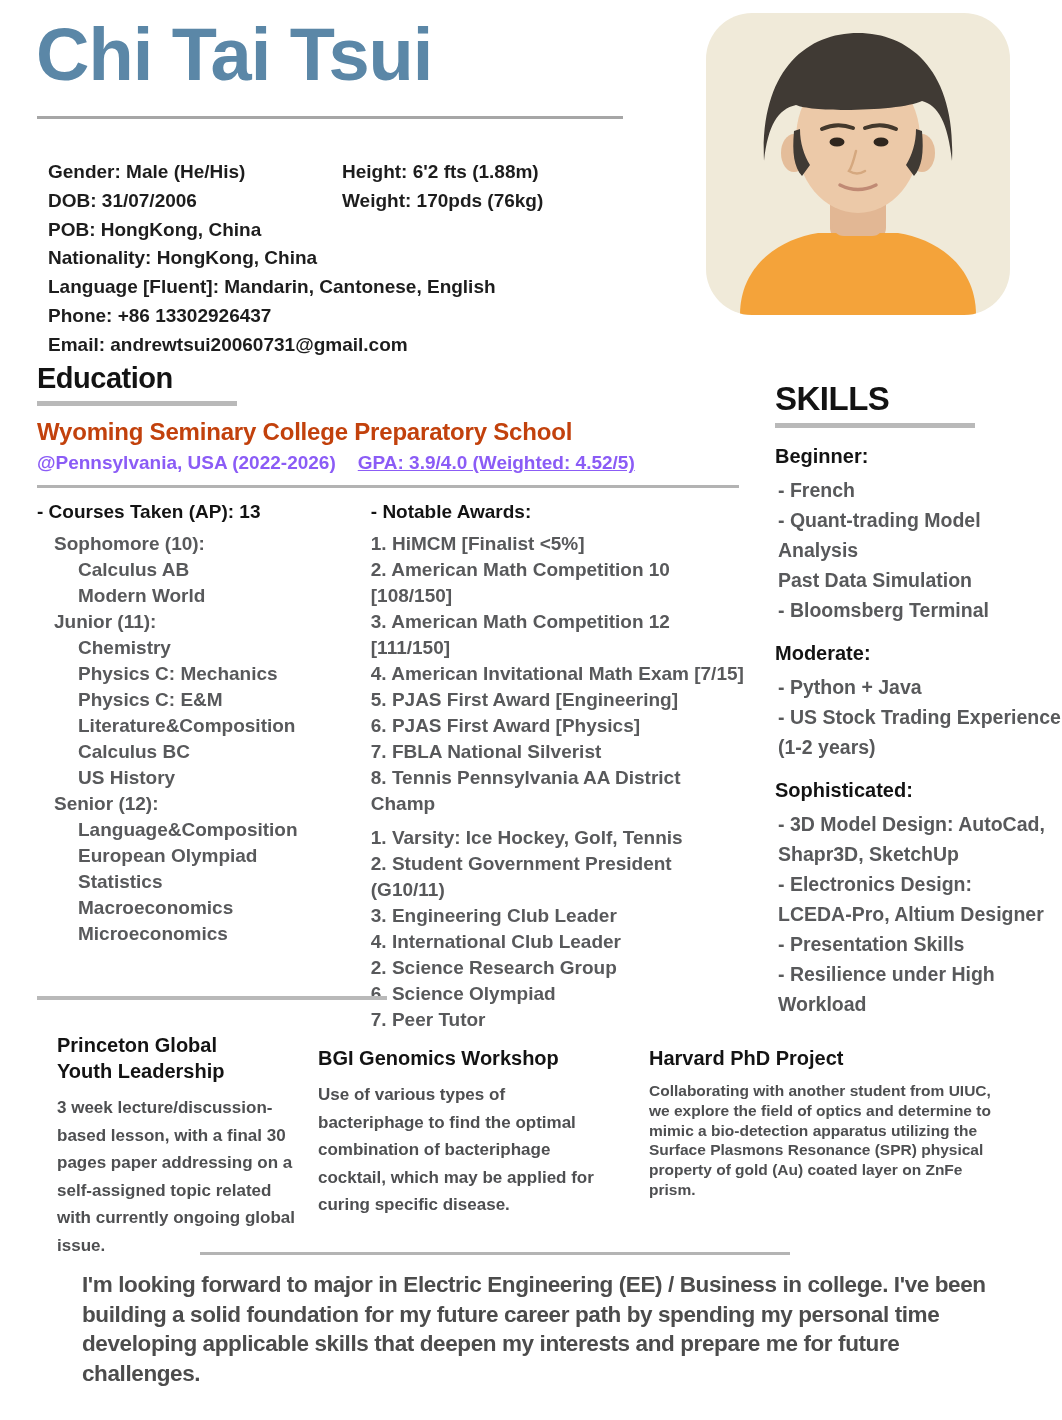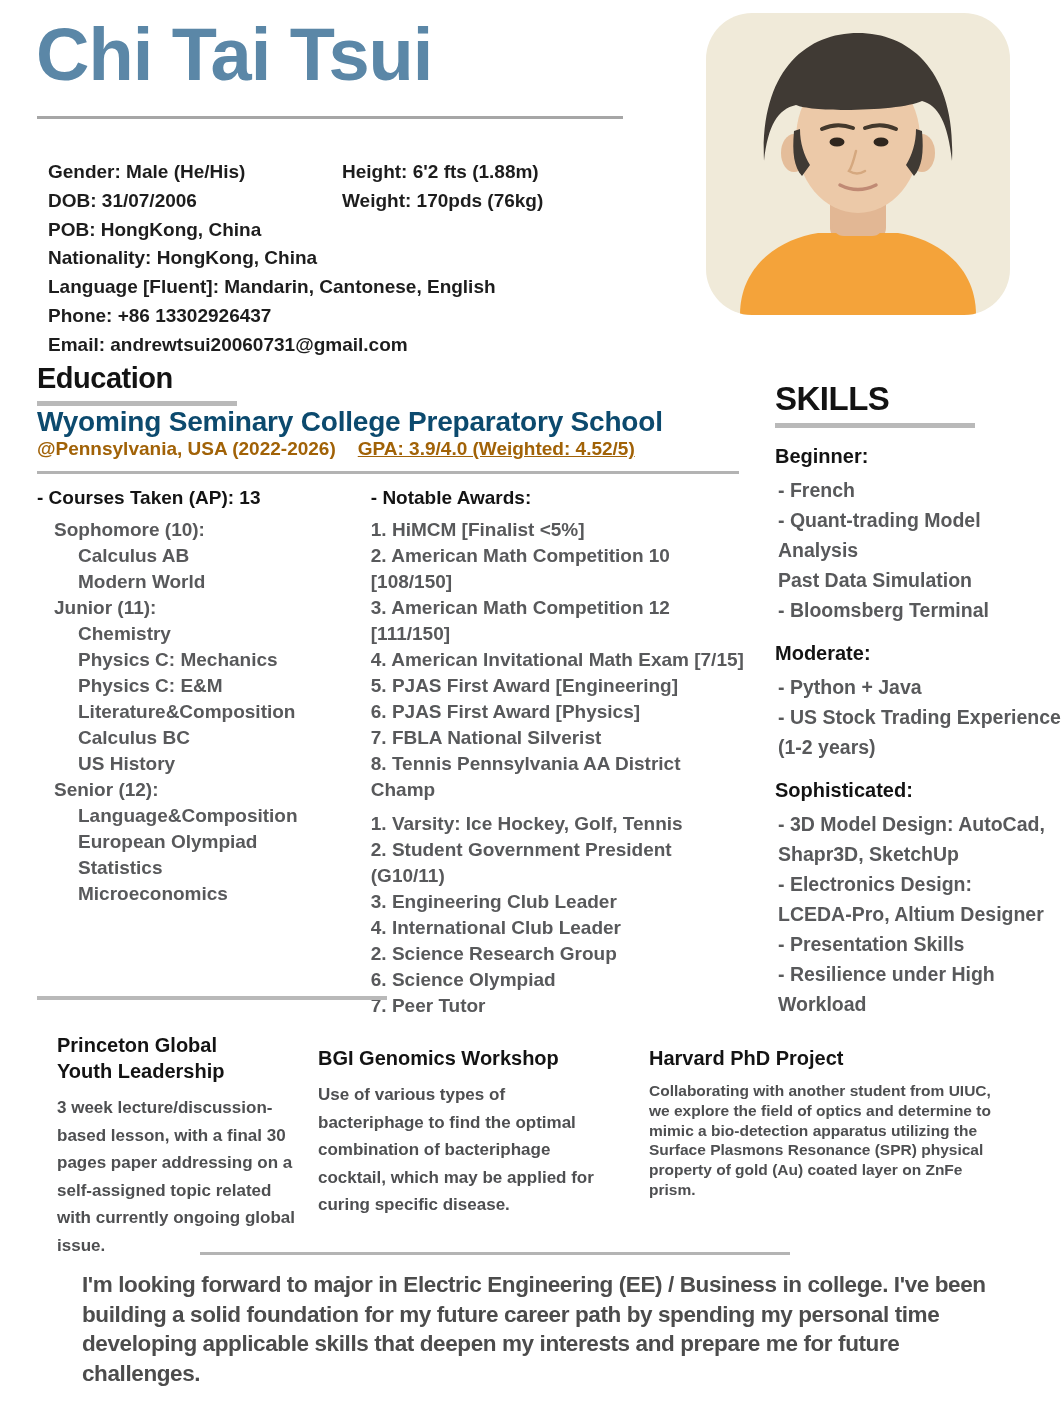--- a/index.html
+++ b/index.html
@@ -20,22 +20,22 @@
     font-size:19px; font-weight:700; color:#1d1d1d; line-height:28.8px; white-space:nowrap;
   }
   .personal { left:37px; }
   .personal-right { left:331px; }
   
   .section-h2 { margin:0; font-size:29px; line-height:1.15; font-weight:800; color:#131313; letter-spacing:-0.5px; }
   .bar { height:5px; background:#b9b9b9; }
   
   .edu { position:absolute; left:37px; top:362px; width:712px; }
   .edu .bar { width:200px; margin-top:6px; }
-  .school { font-size:28px; font-weight:800; color:#0c4a6e; letter-spacing:-0.2px; }
-  .school-info { font-size:19px; font-weight:700; color:#a16207; }
+  .school { margin-top:12px; font-size:24px; font-weight:800; color:#c2410c; letter-spacing:-0.2px; }
+  .school-info { margin-top:6px; font-size:19px; font-weight:700; color:#8b5cf6; }
   .gpa { text-decoration:underline; margin-left:22px; }
   .rule { margin-top:11px; width:702px; height:3px; background:#b3b3b3; }
   .edu-cols { display:flex; margin-top:13px;gap:12px; }
   .col-courses { width:308px; }
   .col-awards  { width:402px;margin-left:32px; }
   .listhead { margin:0; font-size:19px; font-weight:800; color:#131313; }
   ul.plain { list-style:none; margin:8px 0 0; padding:0; font-size:19px; font-weight:700; color:#58595b; line-height:26px; }
   .lvl1 { padding-left:17px; }
   .lvl2 { padding-left:41px; }
   .activities-head { margin-top:13px; }
@@ -133,20 +133,21 @@
             <li class="lvl2">Chemistry</li>
             <li class="lvl2">Physics C: Mechanics</li>
             <li class="lvl2">Physics C: E&amp;M</li>
             <li class="lvl2">Literature&amp;Composition</li>
             <li class="lvl2">Calculus BC</li>
             <li class="lvl2">US History</li>
             <li class="lvl1">Senior (12):</li>
             <li class="lvl2">Language&amp;Composition</li>
             <li class="lvl2">European Olympiad</li>
             <li class="lvl2">Statistics</li>
+            <li class="lvl2">Macroeconomics</li>
             <li class="lvl2">Microeconomics</li>
           </ul>
       </div>
       <div class="col-awards">
         <h3 class="listhead">- Notable Awards:</h3>
         <ul class="plain">
             <li>1. HiMCM [Finalist &lt;5%]</li>
             <li>2. American Math Competition 10 [108/150]</li>
             <li>3. American Math Competition 12 [111/150]</li>
             <li>4. American Invitational Math Exam [7/15]</li>

